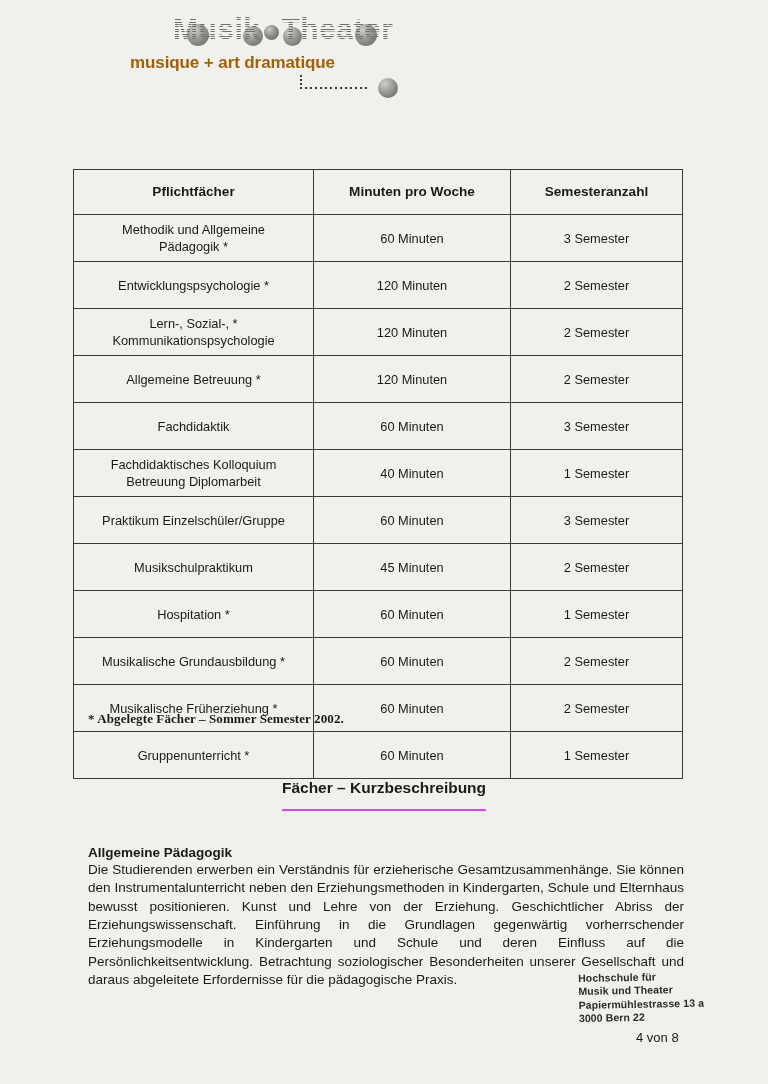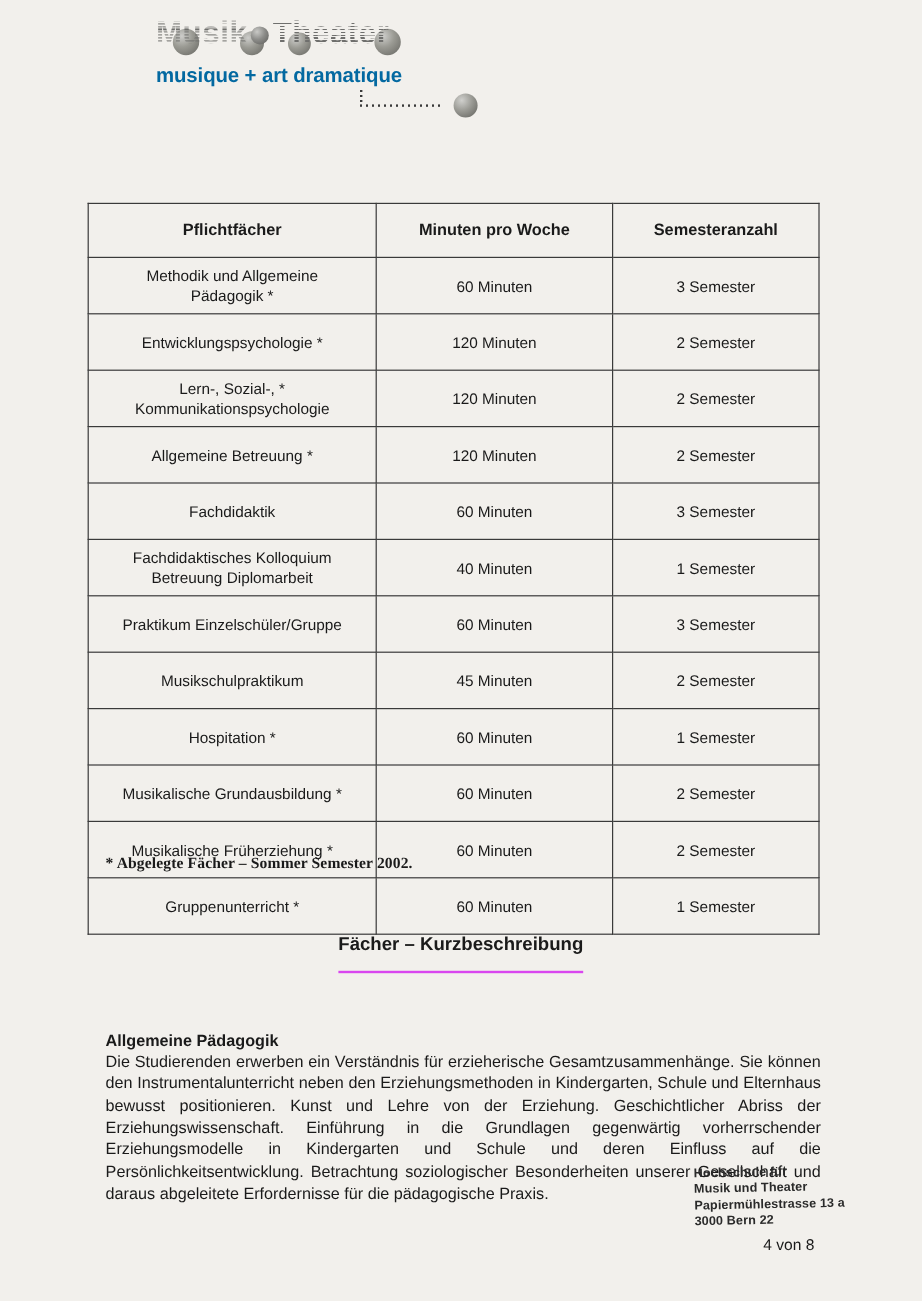--- a/index.html
+++ b/index.html
@@ -19,25 +19,26 @@
   
   .logo-block {
     position: absolute;
     left: 130px;
     top: 12px;
     width: 290px;
   }
   .logo-wordmark {
     position: relative;
     height: 38px;
-    font-size: 26px;
+    font-size: 30px;
     font-weight: bold;
     letter-spacing: 0.5px;
     color: #8a8a88;
     white-space: nowrap;
+    margin-left: 43px;
     -webkit-text-stroke: 0px;
   }
   .logo-wordmark .wm-text {
     position: relative;
     z-index: 2;
     background-image: repeating-linear-gradient(
       to bottom,
       #6f6f6d 0px, #6f6f6d 1px,
       rgba(255,255,255,0) 1px, rgba(255,255,255,0) 2.4px
     );
@@ -65,21 +66,21 @@
   }
   .sph-a { width: 22px; height: 22px; left: 14px;  top: 12px; }
   .sph-b { width: 20px; height: 20px; left: 70px;  top: 14px; }
   .sph-c { width: 19px; height: 19px; left: 110px; top: 15px; }
   .sph-d { width: 22px; height: 22px; left: 182px; top: 12px; }
 
   .logo-sub {
     margin-top: 3px;
     font-size: 17px;
     font-weight: bold;
-    color: #0369a1;
+    color: #a16207;
     letter-spacing: -0.1px;
     white-space: nowrap;
   }
   .logo-dotline-row {
     position: relative;
     height: 28px;
     margin-top: 2px;
   }
   .dot-vert {
     position: absolute;
@@ -161,21 +162,20 @@
     border-bottom: 2px solid #d946ef;
     padding-bottom: 13px;
   }
 
   
   .body-section {
     position: absolute;
     left: 88px;
     top: 845px;
     width: 596px;
-    margin-top: 15px;
   }
   .body-title {
     font-size: 13.5px;
     font-weight: bold;
     margin-bottom: 1px;
   }
   .body-paragraph {
     font-size: 13.5px;
     line-height: 1.36;
     text-align: justify;

